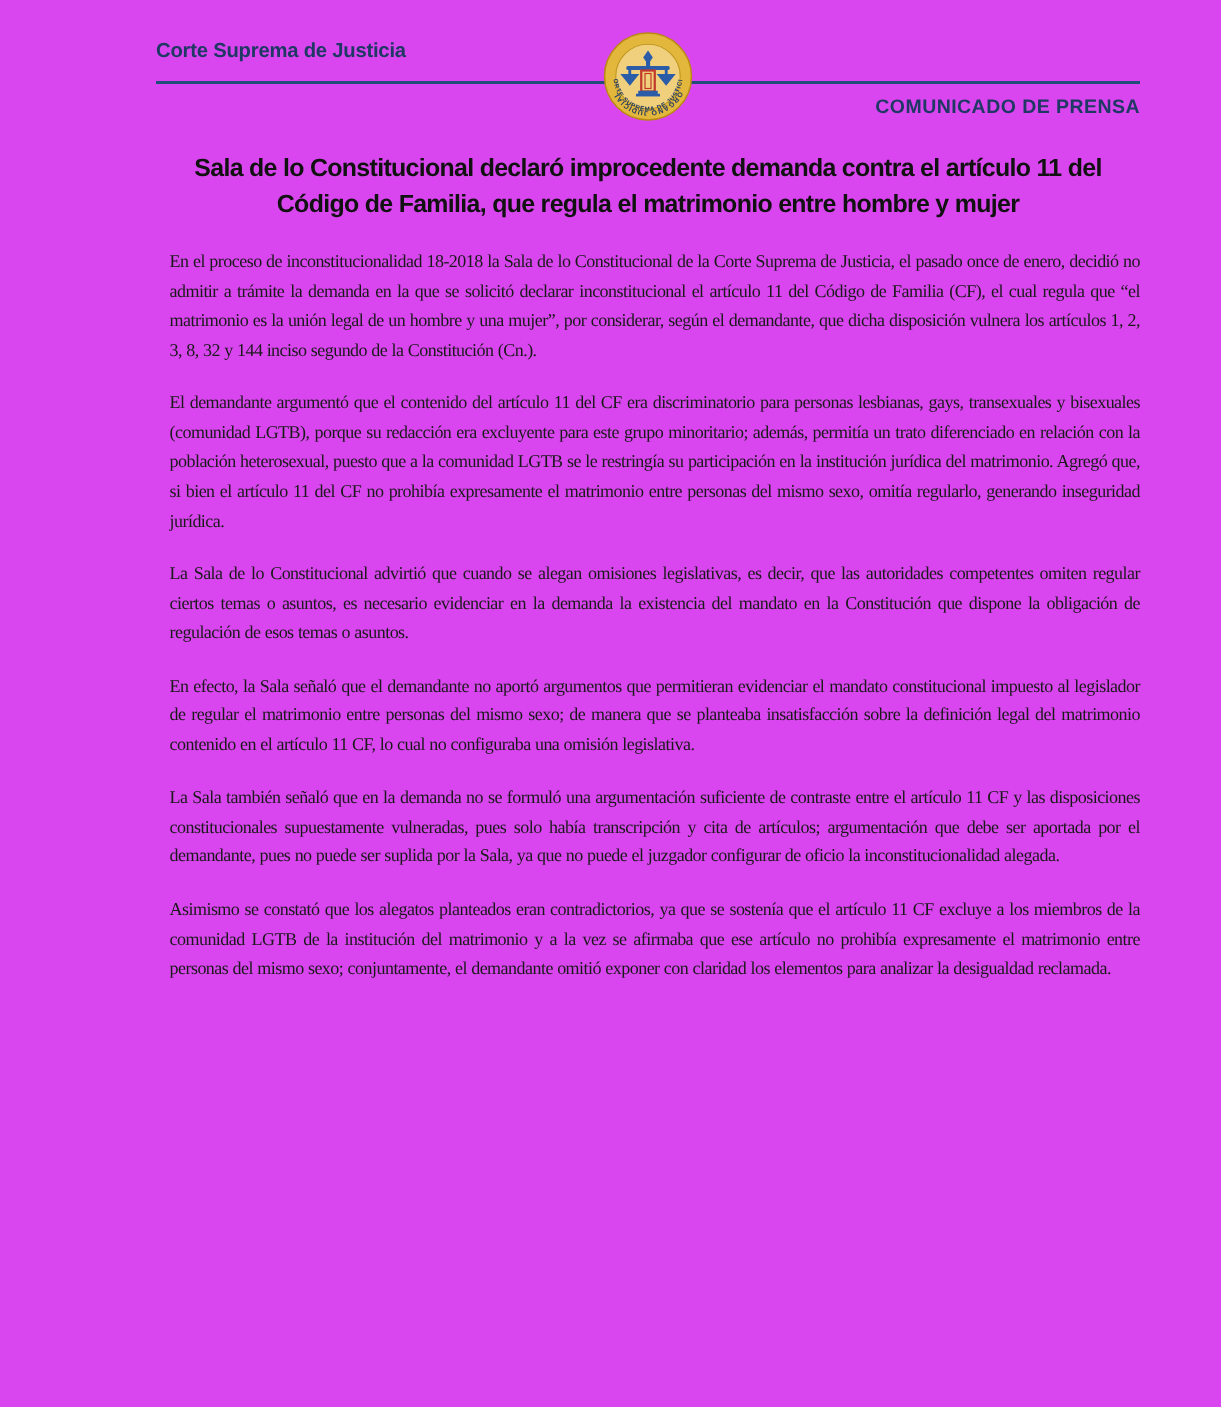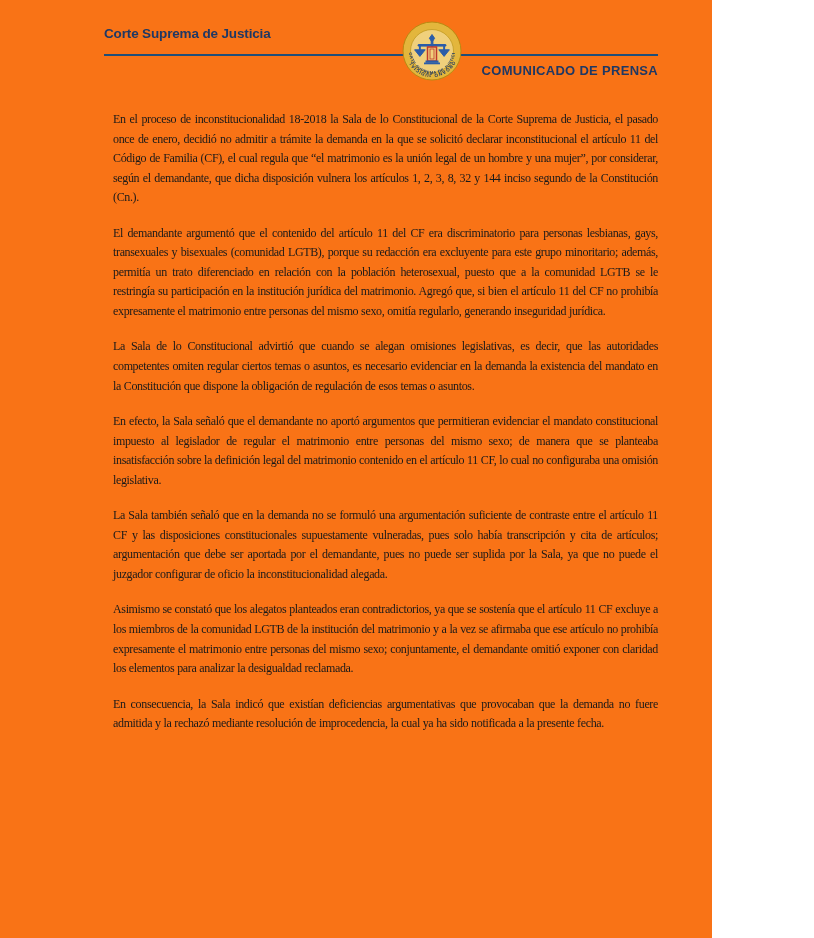--- a/index.html
+++ b/index.html
@@ -12,23 +12,23 @@
     width: 814px;
     height: 938px;
     overflow: hidden;
     font-family: "Liberation Sans", "DejaVu Sans", sans-serif;
     color: #1a1a1a;
     position: relative;
   }
 
   .page {
     position: relative;
-    width: 712px;
+    width: 814px;
     height: 938px;
-    background: #f97316;
+    background: #d946ef;
     box-sizing: border-box;
   }
 
   
   .header {
     position: relative;
     height: 92px;
     margin: 0 54px 0 104px;
   }
 
@@ -157,24 +157,24 @@
         <text font-family="'Liberation Sans', sans-serif" font-size="4.6" font-weight="bold" fill="#1f3864" letter-spacing="0.55">
           <textPath href="#arcTop" startOffset="50%" text-anchor="middle">ORGANO JUDICIAL</textPath>
         </text>
         <text font-family="'Liberation Sans', sans-serif" font-size="4.2" font-weight="bold" fill="#1f3864" letter-spacing="0.45">
           <textPath href="#arcBot" startOffset="50%" text-anchor="middle">CORTE SUPREMA DE JUSTICIA</textPath>
         </text>
       </svg>
     </div>
   </div>
 
+  <h1 class="doc-title">Sala de lo Constitucional declaró improcedente demanda contra el artículo 11 del Código de Familia, que regula el matrimonio entre hombre y mujer</h1>
 
   <div class="body-copy">
     <p class="para">En el proceso de inconstitucionalidad 18-2018 la Sala de lo Constitucional de la Corte Suprema de Justicia, el pasado once de enero, decidió no admitir a trámite la demanda en la que se solicitó declarar inconstitucional el artículo 11 del Código de Familia (CF), el cual regula que “el matrimonio es la unión legal de un hombre y una mujer”, por considerar, según el demandante, que dicha disposición vulnera los artículos 1, 2, 3, 8, 32 y 144 inciso segundo de la Constitución (Cn.).</p>
     <p class="para">El demandante argumentó que el contenido del artículo 11 del CF era discriminatorio para personas lesbianas, gays, transexuales y bisexuales (comunidad LGTB), porque su redacción era excluyente para este grupo minoritario; además, permitía un trato diferenciado en relación con la población heterosexual, puesto que a la comunidad LGTB se le restringía su participación en la institución jurídica del matrimonio. Agregó que, si bien el artículo 11 del CF no prohibía expresamente el matrimonio entre personas del mismo sexo, omitía regularlo, generando inseguridad jurídica.</p>
     <p class="para">La Sala de lo Constitucional advirtió que cuando se alegan omisiones legislativas, es decir, que las autoridades competentes omiten regular ciertos temas o asuntos, es necesario evidenciar en la demanda la existencia del mandato en la Constitución que dispone la obligación de regulación de esos temas o asuntos.</p>
     <p class="para">En efecto, la Sala señaló que el demandante no aportó argumentos que permitieran evidenciar el mandato constitucional impuesto al legislador de regular el matrimonio entre personas del mismo sexo; de manera que se planteaba insatisfacción sobre la definición legal del matrimonio contenido en el artículo 11 CF, lo cual no configuraba una omisión legislativa.</p>
     <p class="para">La Sala también señaló que en la demanda no se formuló una argumentación suficiente de contraste entre el artículo 11 CF y las disposiciones constitucionales supuestamente vulneradas, pues solo había transcripción y cita de artículos; argumentación que debe ser aportada por el demandante, pues no puede ser suplida por la Sala, ya que no puede el juzgador configurar de oficio la inconstitucionalidad alegada.</p>
     <p class="para">Asimismo se constató que los alegatos planteados eran contradictorios, ya que se sostenía que el artículo 11 CF excluye a los miembros de la comunidad LGTB de la institución del matrimonio y a la vez se afirmaba que ese artículo no prohibía expresamente el matrimonio entre personas del mismo sexo; conjuntamente, el demandante omitió exponer con claridad los elementos para analizar la desigualdad reclamada.</p>
-    <p class="para">En consecuencia, la Sala indicó que existían deficiencias argumentativas que provocaban que la demanda no fuere admitida y la rechazó mediante resolución de improcedencia, la cual ya ha sido notificada a la presente fecha.</p>
   </div>
 
 </div>
 
 </body></html>

